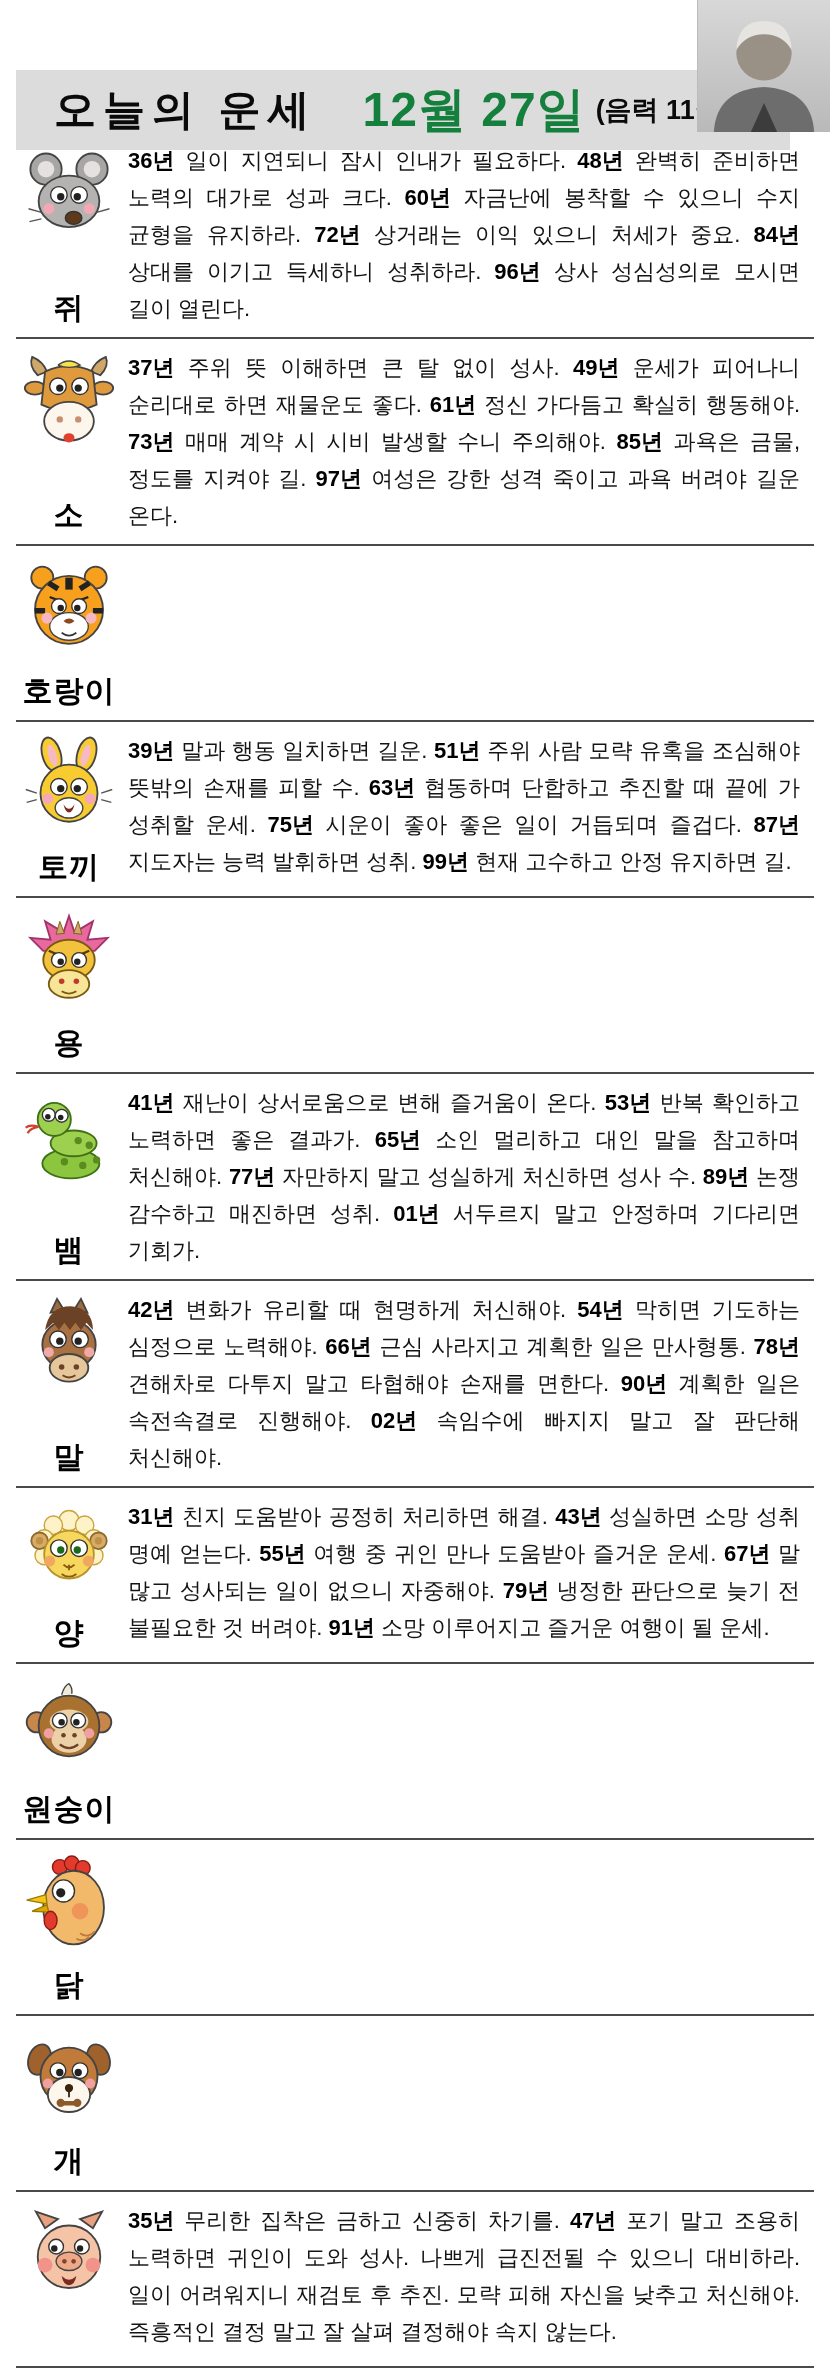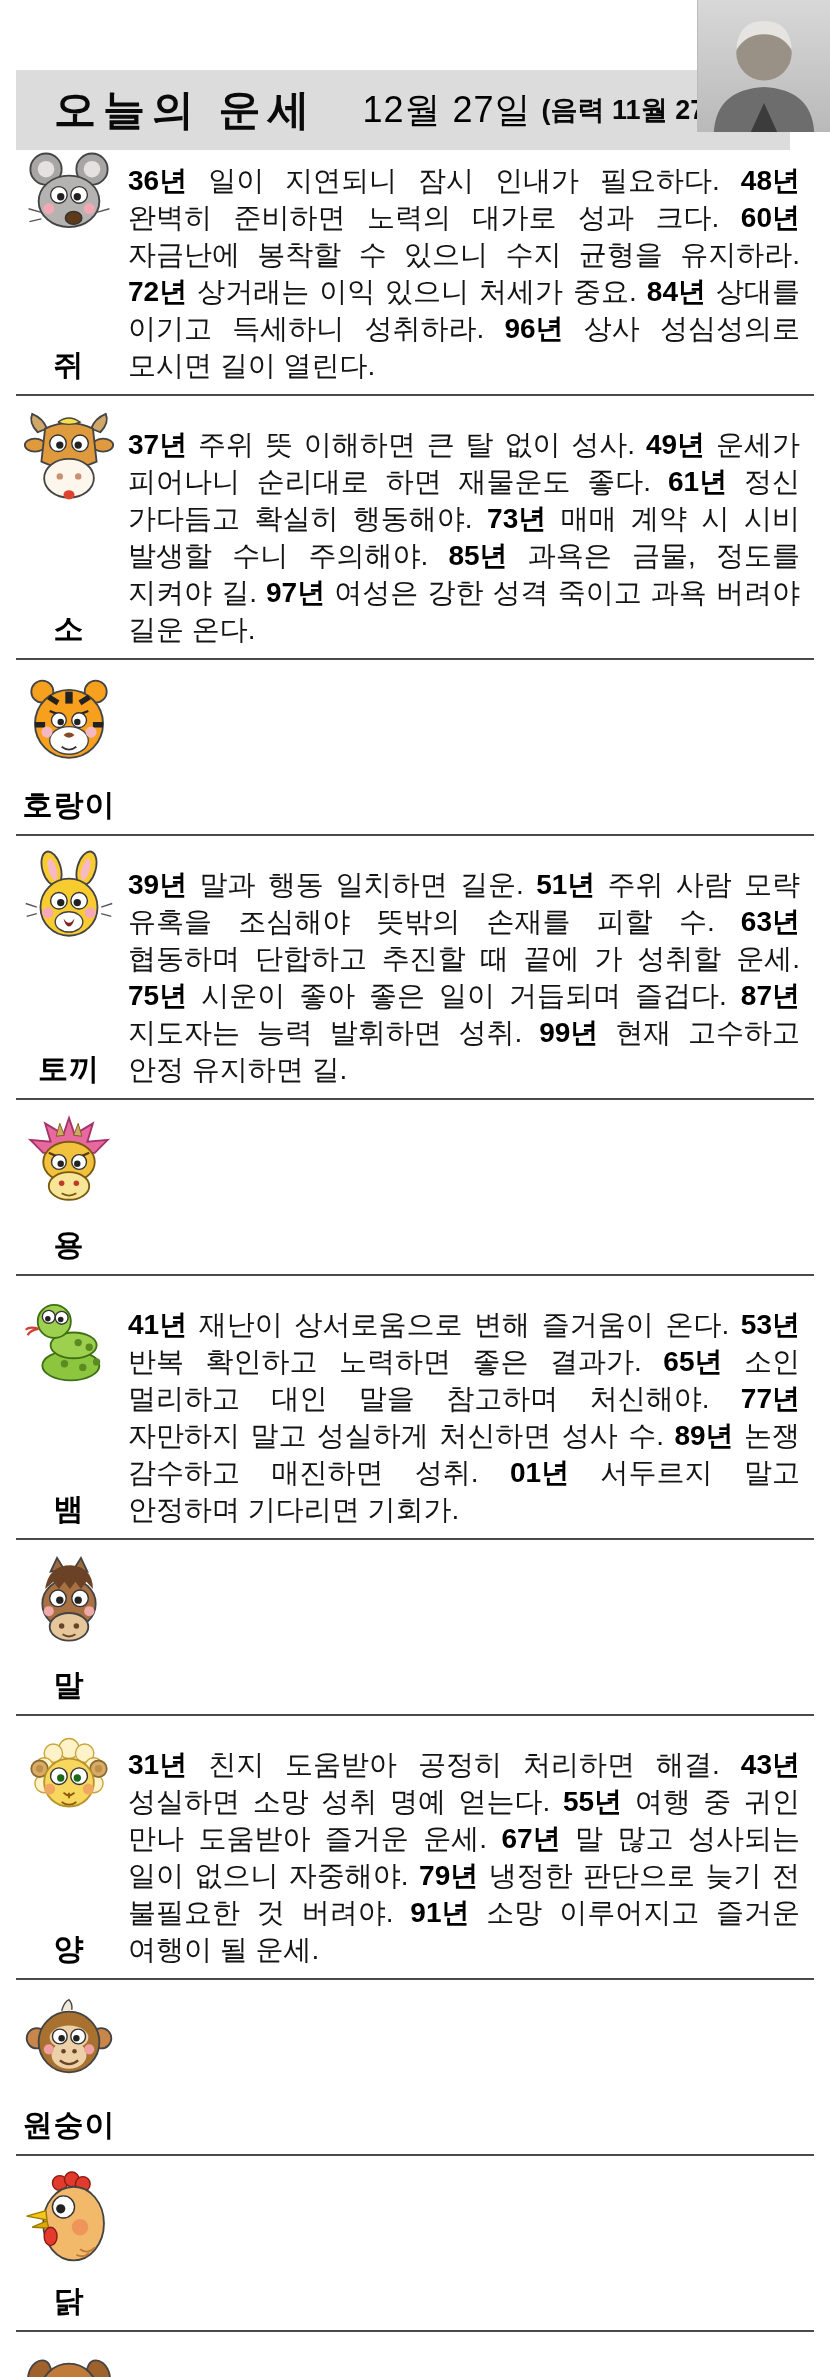--- a/index.html
+++ b/index.html
@@ -17,21 +17,21 @@
     display:flex;align-items:center;
     padding-left:38px;box-sizing:border-box;
     white-space:nowrap;
     margin-top:22px;
   }
   .hdr-title{
     font-family:"Liberation Serif","DejaVu Serif",serif;
     font-weight:bold;font-size:42px;letter-spacing:7px;color:#0a0a0a;
   }
   .hdr-date{
-    font-weight:normal;font-size:36px;letter-spacing:1px;color:#000000;
+    font-weight:bold;font-size:48px;letter-spacing:1px;color:#15803d;
     margin-left:46px;
   }
   .hdr-lunar{
     font-weight:bold;font-size:27px;color:#0a0a0a;margin-left:10px;
   }
   .photo{
     position:absolute;top:0;right:0;width:132px;height:132px;
     background:#cfcfcf;overflow:hidden;border-left:1px solid #bbb;
   }
   .photo svg{width:100%;height:100%;display:block;}
@@ -51,26 +51,25 @@
   }
   .zicon{width:92px;height:96px;}
   .zicon svg{width:100%;height:100%;display:block;}
   .zlabel{
     font-weight:bold;font-size:30px;color:#000;
     letter-spacing:1px;line-height:1;padding:6px 0 4px 0;
     white-space:nowrap;
   }
   .ztext{
     flex:1;
-    font-size:28px;line-height:37px;
+    font-size:22px;line-height:37px;
     text-align:justify;
     word-break:keep-all;
     padding-left:6px;
     color:#141414;
-    margin-top:20px;
   }
   .ztext b{font-weight:bold;color:#000;letter-spacing:0;}
 </style>
 </head>
 <body>
 
 <div class="header">
   <div class="header-bar">
     <span class="hdr-title">오늘의 운세</span>
     <span class="hdr-date">12월 27일</span>
@@ -258,20 +257,21 @@
             <circle cx="28" cy="60" r="5.5" fill="#f0a9a9"></circle>
             <circle cx="72" cy="60" r="5.5" fill="#f0a9a9"></circle>
             <ellipse cx="50" cy="77" rx="21" ry="15" fill="#e6c79c" stroke="#444" stroke-width="2"></ellipse>
             <circle cx="42" cy="76" r="3" fill="#6b4226"></circle>
             <circle cx="58" cy="76" r="3" fill="#6b4226"></circle>
             <path d="M43 85 q7 5 14 0" stroke="#6b4226" stroke-width="2" fill="none"></path>
           </svg>
         </div>
       <div class="zlabel">말</div>
     </div>
+    <div class="ztext"><b>42년</b> 변화가 유리할 때 현명하게 처신해야. <b>54년</b> 막히면 기도하는 심정으로 노력해야. <b>66년</b> 근심 사라지고 계획한 일은 만사형통. <b>78년</b> 견해차로 다투지 말고 타협해야 손재를 면한다. <b>90년</b> 계획한 일은 속전속결로 진행해야. <b>02년</b> 속임수에 빠지지 말고 잘 판단해 처신해야. </div>
   </div>
 
   <div class="zrow">
     <div class="zleft">
       <div class="zicon">
           <svg viewBox="0 0 100 100">
             <g fill="#fdf2c8" stroke="#c8a43a" stroke-width="1.5">
               <circle cx="50" cy="18" r="11"></circle>
               <circle cx="33" cy="23" r="10"></circle>
               <circle cx="67" cy="23" r="10"></circle>

